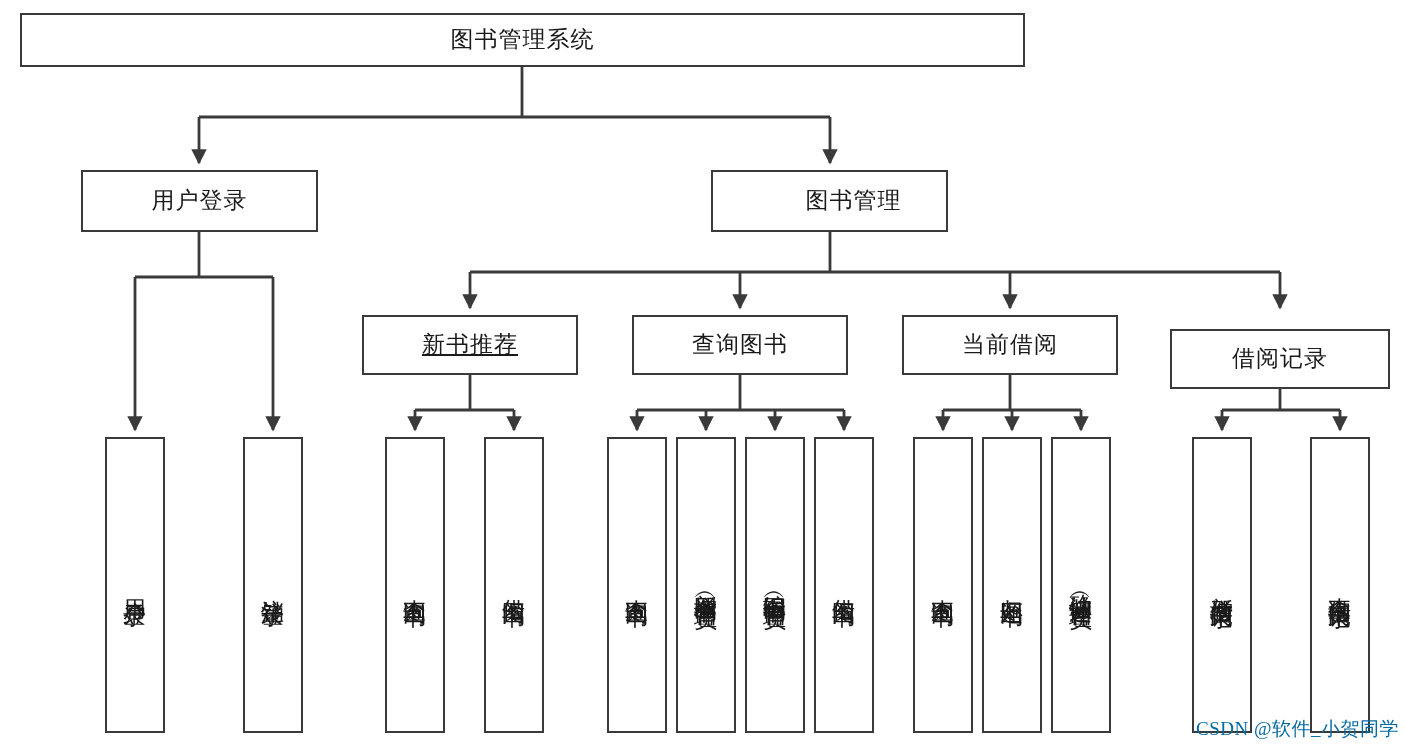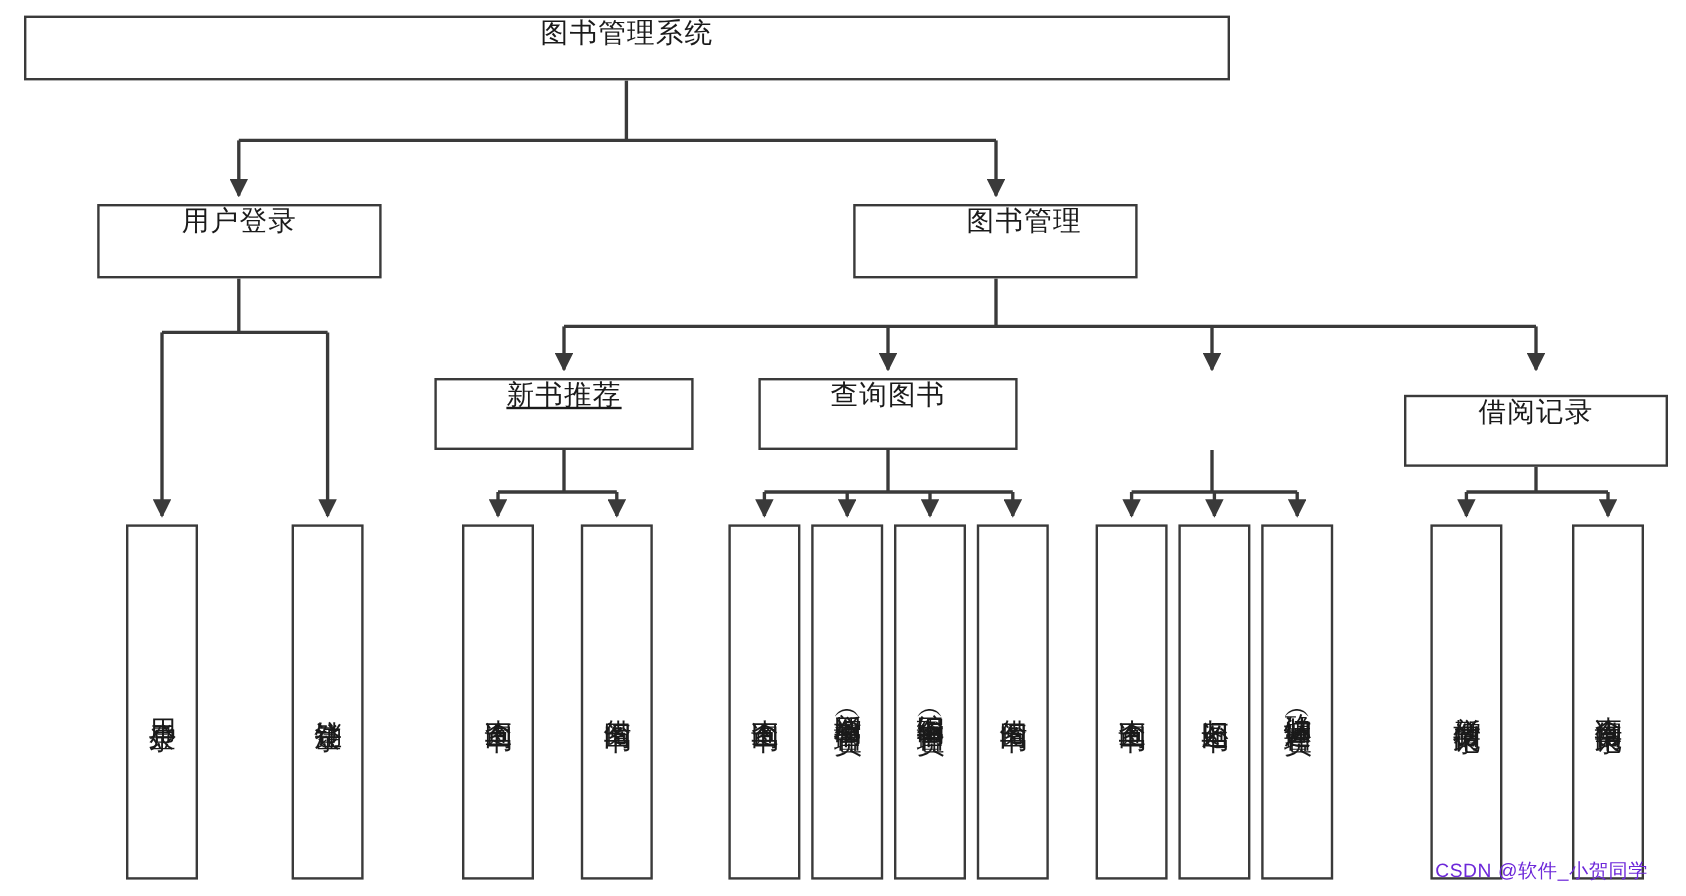--- a/index.html
+++ b/index.html
@@ -24,20 +24,21 @@
     width: 1405px;
     height: 747px;
     pointer-events: none;
   }
   .node {
     position: absolute;
     box-sizing: border-box;
     background: #ffffff;
     border: 2.5px solid #3a3a3a;
     display: flex;
+    align-items: center;
     justify-content: center;
     color: #1a1a1a;
   }
   .node.horiz {
     font-size: 23px;
     letter-spacing: 1px;
     line-height: 1.2;
   }
   .node.vert {
     writing-mode: vertical-rl;
@@ -50,25 +51,25 @@
     justify-content: center;
     text-align: center;
   }
   .node.vert > span {
     writing-mode: vertical-rl;
     text-orientation: upright;
     display: block;
   }
   .watermark {
     position: absolute;
-    font-size: 16px;
-    color: #6d28d9;
+    font-size: 19px;
+    color: #0369a1;
     letter-spacing: 0.5px;
     white-space: nowrap;
-    font-family: Liberation Sans, sans-serif;
+    font-family: Liberation Serif, serif;
   }
 </style>
 </head>
 <body>
 
 <div id="canvas">
 
   <svg id="edges" viewBox="0 0 1405 747" xmlns="http://www.w3.org/2000/svg">
     <defs>
       <marker id="arrow" viewBox="0 0 10 10" refX="9" refY="5" markerWidth="5.5" markerHeight="5.5" orient="auto-start-reverse">
@@ -129,20 +130,23 @@
   <div class="node horiz" style="left:711px; top:170px; width:237px; height:62px;padding-left:48px;">
     <span>图书管理</span>
   </div>
 
   <div class="node horiz" style="left:362px; top:315px; width:216px; height:60px;text-decoration:underline;">
     <span>新书推荐</span>
   </div>
   <div class="node horiz" style="left:632px; top:315px; width:216px; height:60px;">
     <span>查询图书</span>
   </div>
+  <div class="node horiz" style="left:902px; top:315px; width:216px; height:60px;">
+    <span>当前借阅</span>
+  </div>
   <div class="node horiz" style="left:1170px; top:315px; width:220px; height:60px;margin-top:14px;">
     <span>借阅记录</span>
   </div>
 
   <div class="node vert" style="left:105px; top:437px; width:60px; height:296px;">
     <span>用户登录</span>
   </div>
   <div class="node vert" style="left:243px; top:437px; width:60px; height:296px;">
     <span>注销登录</span>
   </div>

